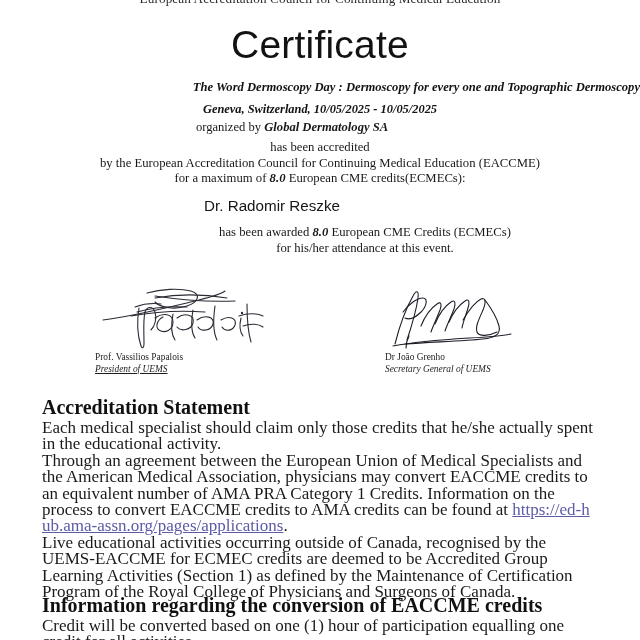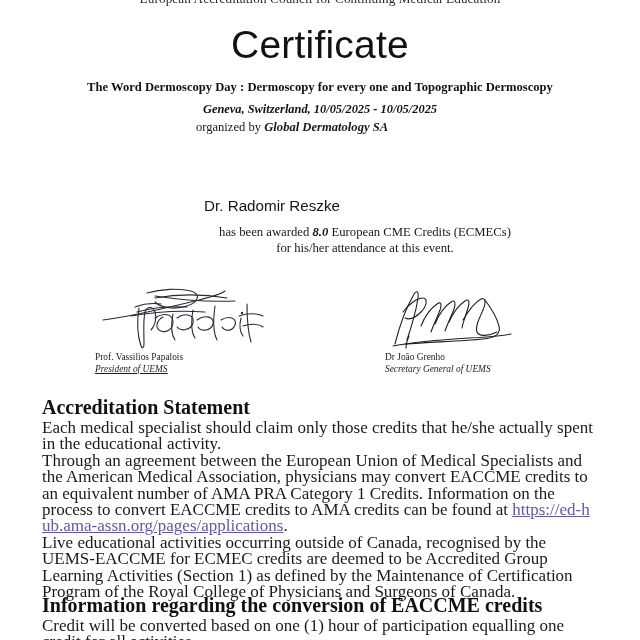--- a/index.html
+++ b/index.html
@@ -50,22 +50,23 @@
     color: #121212;
     letter-spacing: .2px;
   }
 
   
   .event-title {
     position: absolute;
     top: 79px;
     left: 0;
     width: 640px;
-    text-align: center;
-    font-weight: bold;
+    text-align: right;
+    font-weight: bold;
+    font-style: italic;
     font-size: 12.6px;
     line-height: 17px;
     color: #121212;
     white-space: nowrap;
   }
   .event-place {
     position: absolute;
     top: 101px;
     left: 0;
     width: 640px;
@@ -216,20 +217,25 @@
   <div class="cert-title">Certificate</div>
 
   <div class="event-title">The Word Dermoscopy Day :  Dermoscopy for every one and Topographic Dermoscopy</div>
 
   <div class="event-place">Geneva, Switzerland, 10/05/2025 - 10/05/2025</div>
 
   <div class="event-org">
     <span>organized by </span><b>Global Dermatology SA</b>
   </div>
 
+  <div class="accred-block">
+    <div>has been accredited</div>
+    <div>by the European Accreditation Council for Continuing Medical Education (EACCME)</div>
+    <div><span>for a maximum of </span><span class="em">8.0</span><span> European CME credits(ECMECs):</span></div>
+  </div>
 
   <div class="recipient">Dr. Radomir Reszke</div>
 
   <div class="awarded-block">
     <div><span>has been awarded </span><span class="em">8.0</span><span> European CME Credits (ECMECs)</span></div>
     <div>for his/her attendance at this event.</div>
   </div>
 
   <div class="sig-area">
 

